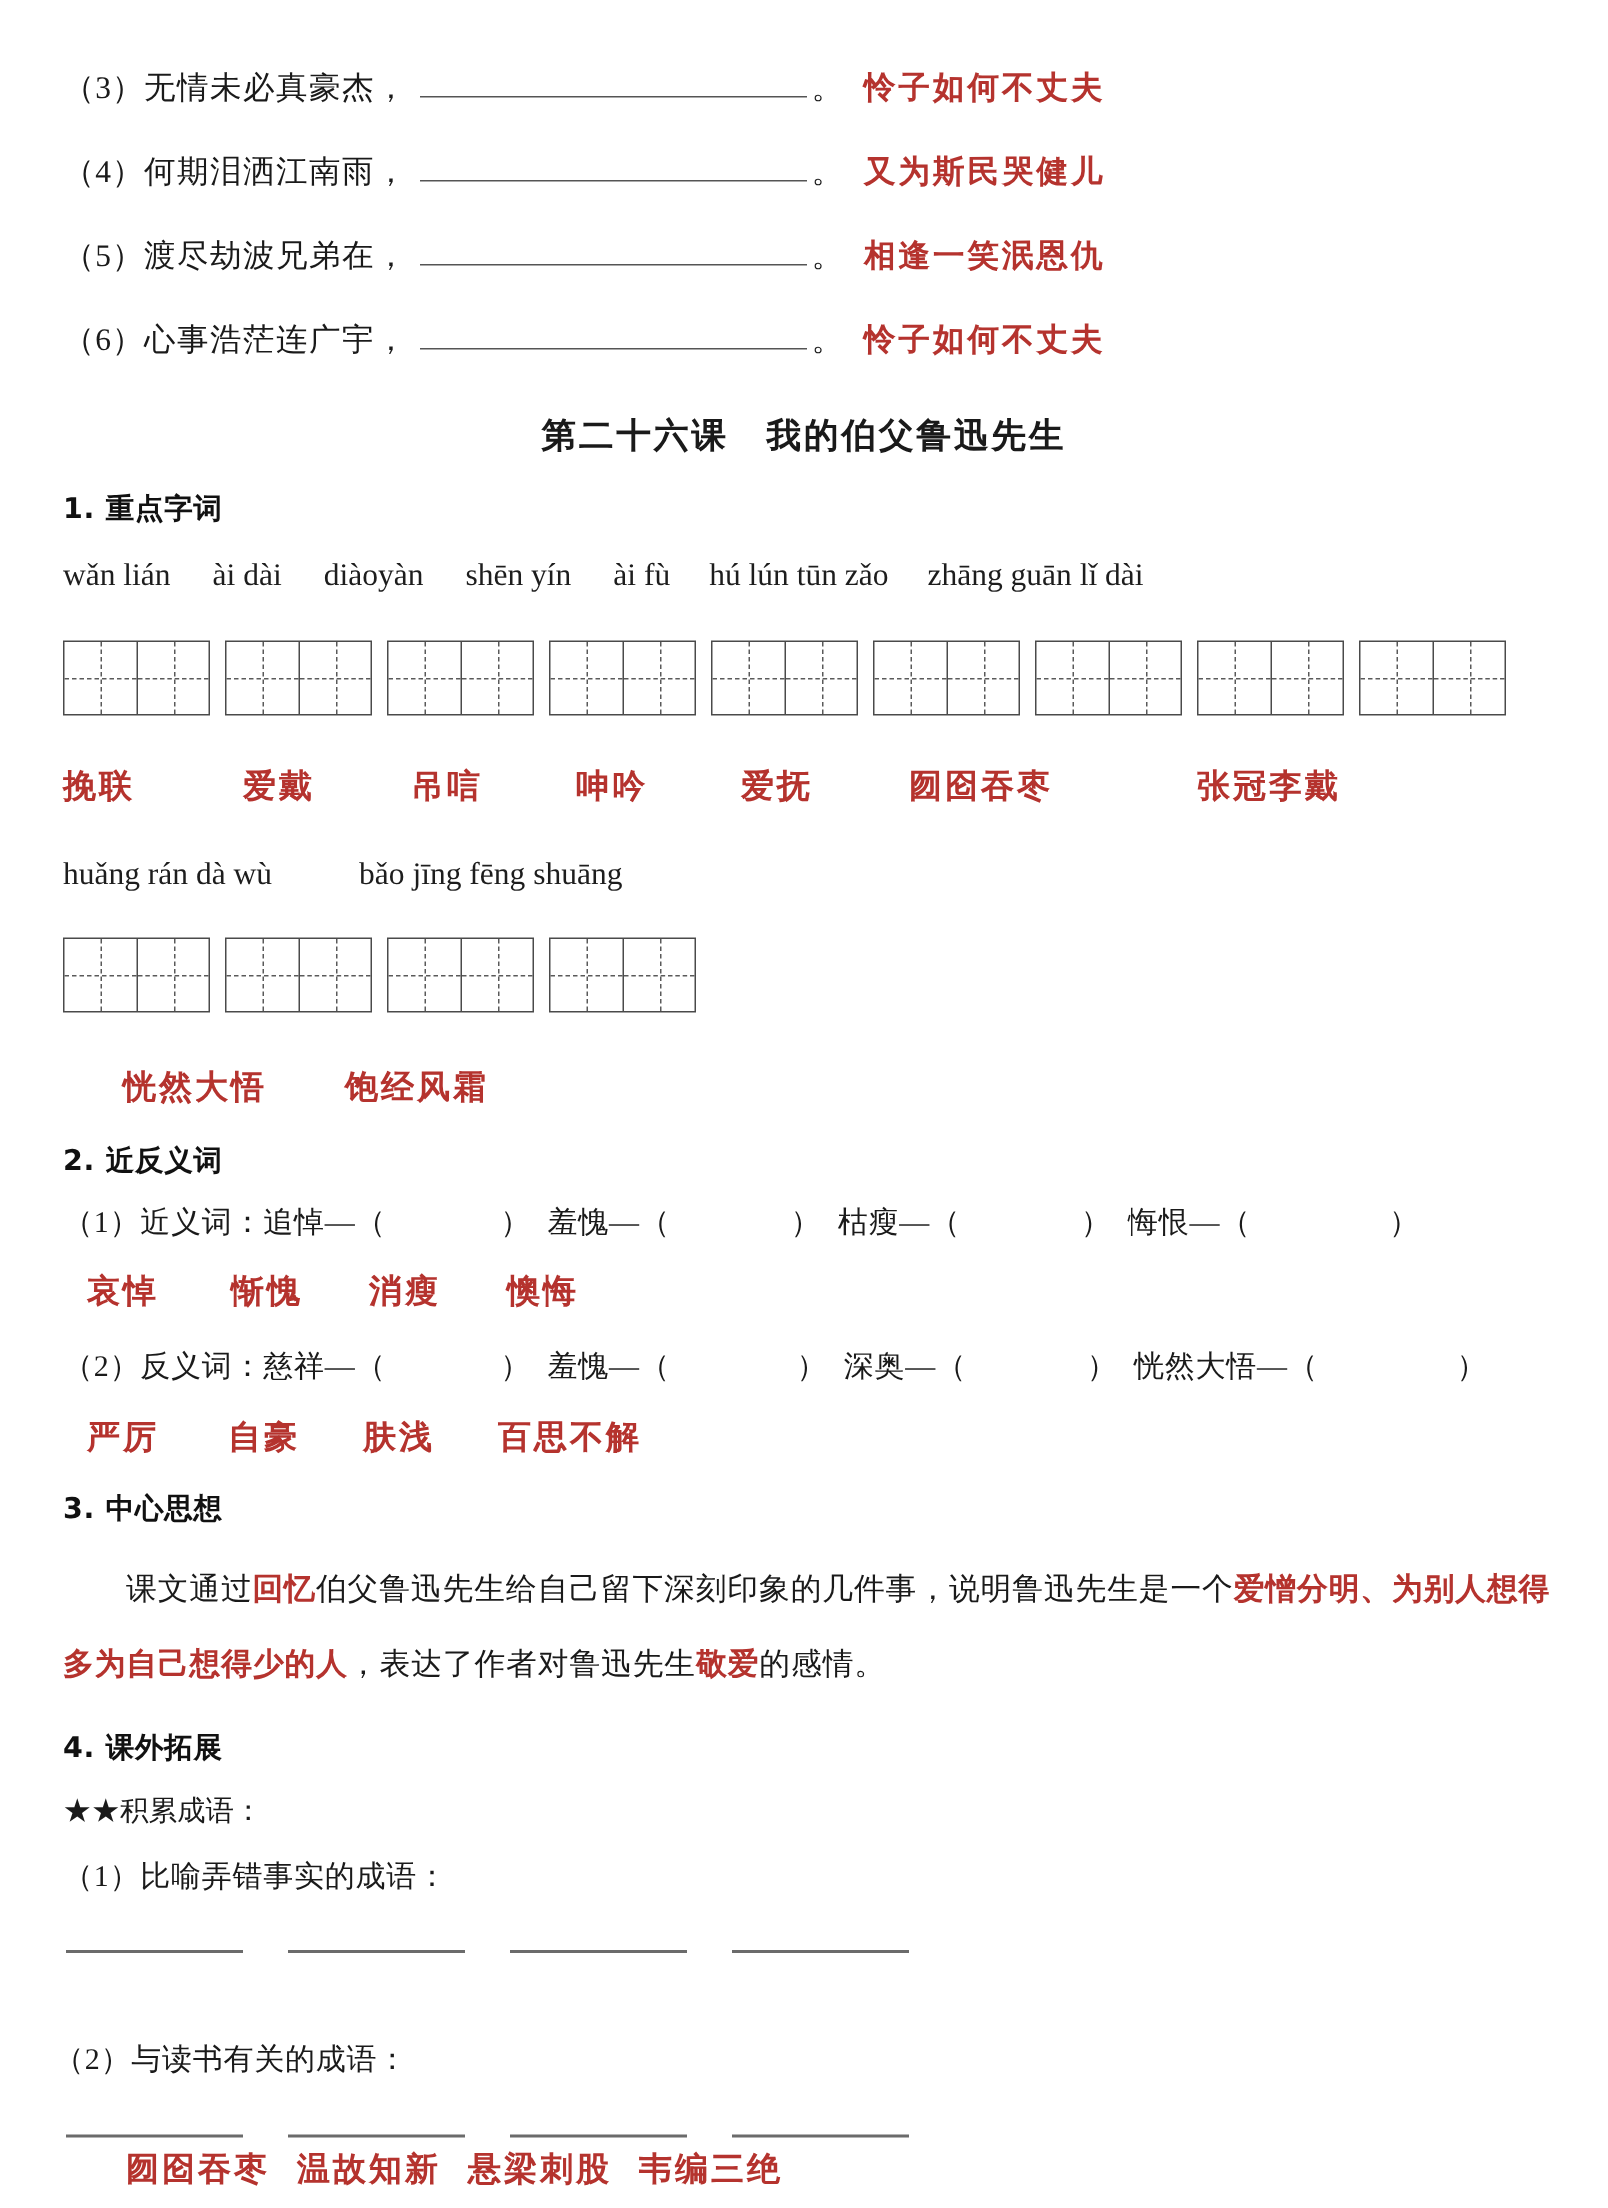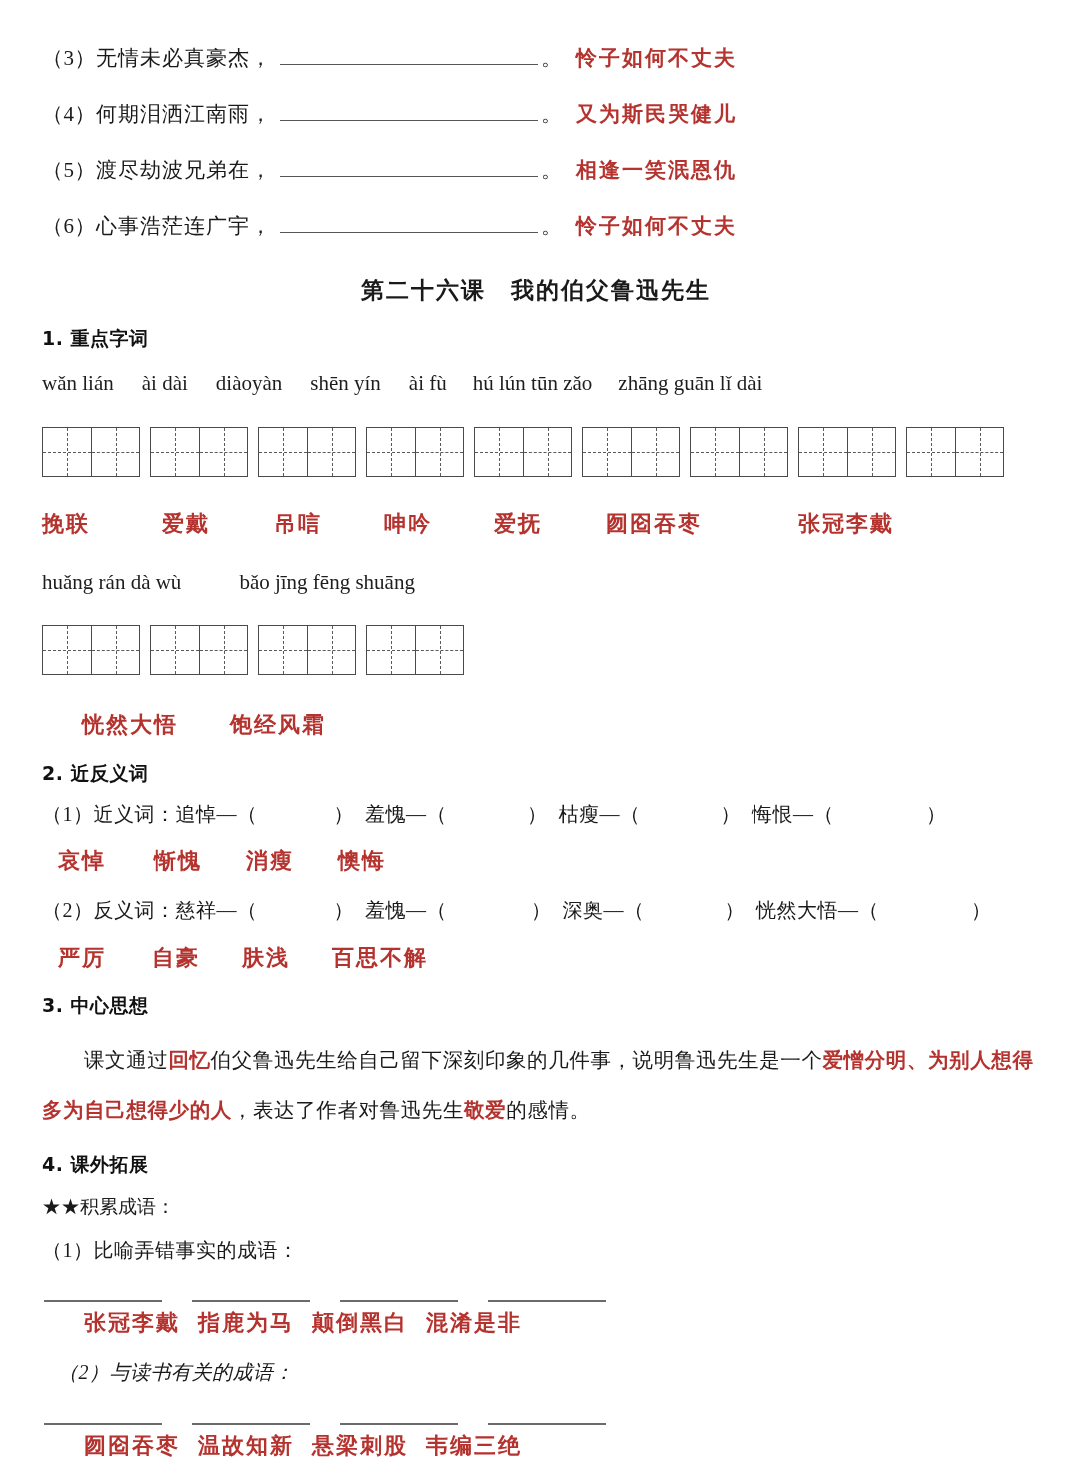--- a/index.html
+++ b/index.html
@@ -338,23 +338,22 @@
 
   <div class="ext-label" style="top:1237px; left:42px;">（1）比喻弄错事实的成语：</div>
 
   <div class="blank-row" id="blank-row-1" style="top:1288px; left:44px;">
       <div class="bl"></div>
       <div class="bl"></div>
       <div class="bl"></div>
       <div class="bl"></div>
     </div>
 
-  <div class="idiom-answers" id="idiom-answers-1" style="top:1308px; left:84px;"><span class="idm">张冠李戴</span><span class="idm">指鹿为马</span><span class="idm">颠倒黑白</span><span class="idm">混淆是非</span></div>
-
-  <div class="ext-label" style="top:1359px; left:58px;font-style:italic;">（2）与读书有关的成语：</div>
+
+  <div class="ext-label" style="top:1359px; left:36px;">（2）与读书有关的成语：</div>
 
   <div class="blank-row" id="blank-row-2" style="top:1411px; left:44px;">
       <div class="bl"></div>
       <div class="bl"></div>
       <div class="bl"></div>
       <div class="bl"></div>
     </div>
 
   <div class="idiom-answers" id="idiom-answers-2" style="top:1431px; left:84px;font-family:Liberation Mono, monospace;"><span class="idm">囫囵吞枣</span><span class="idm">温故知新</span><span class="idm">悬梁刺股</span><span class="idm">韦编三绝</span></div>
 

